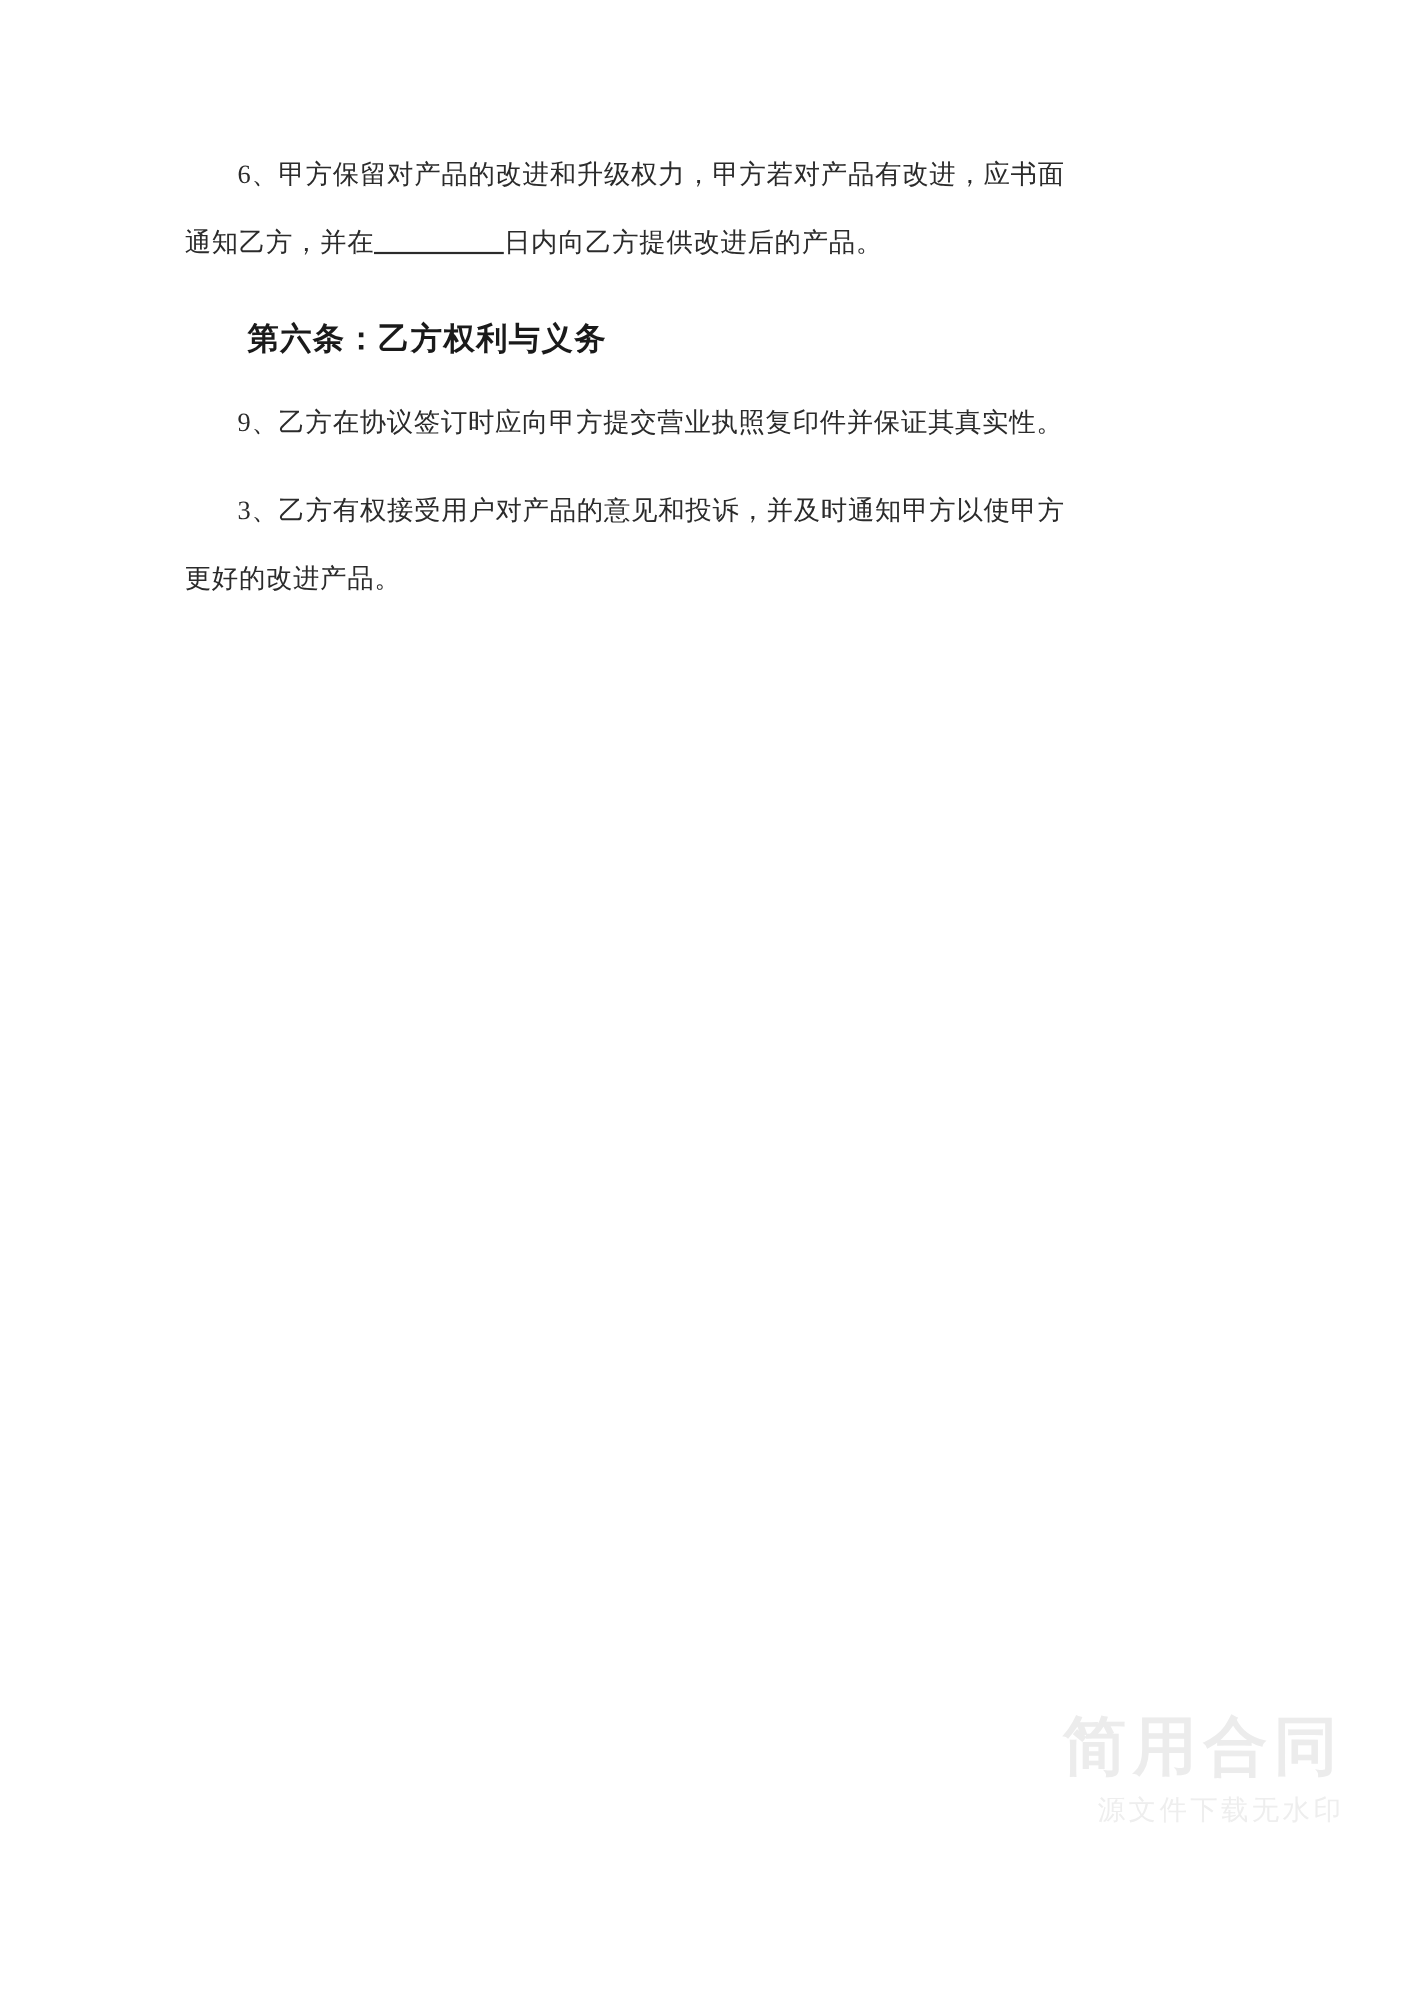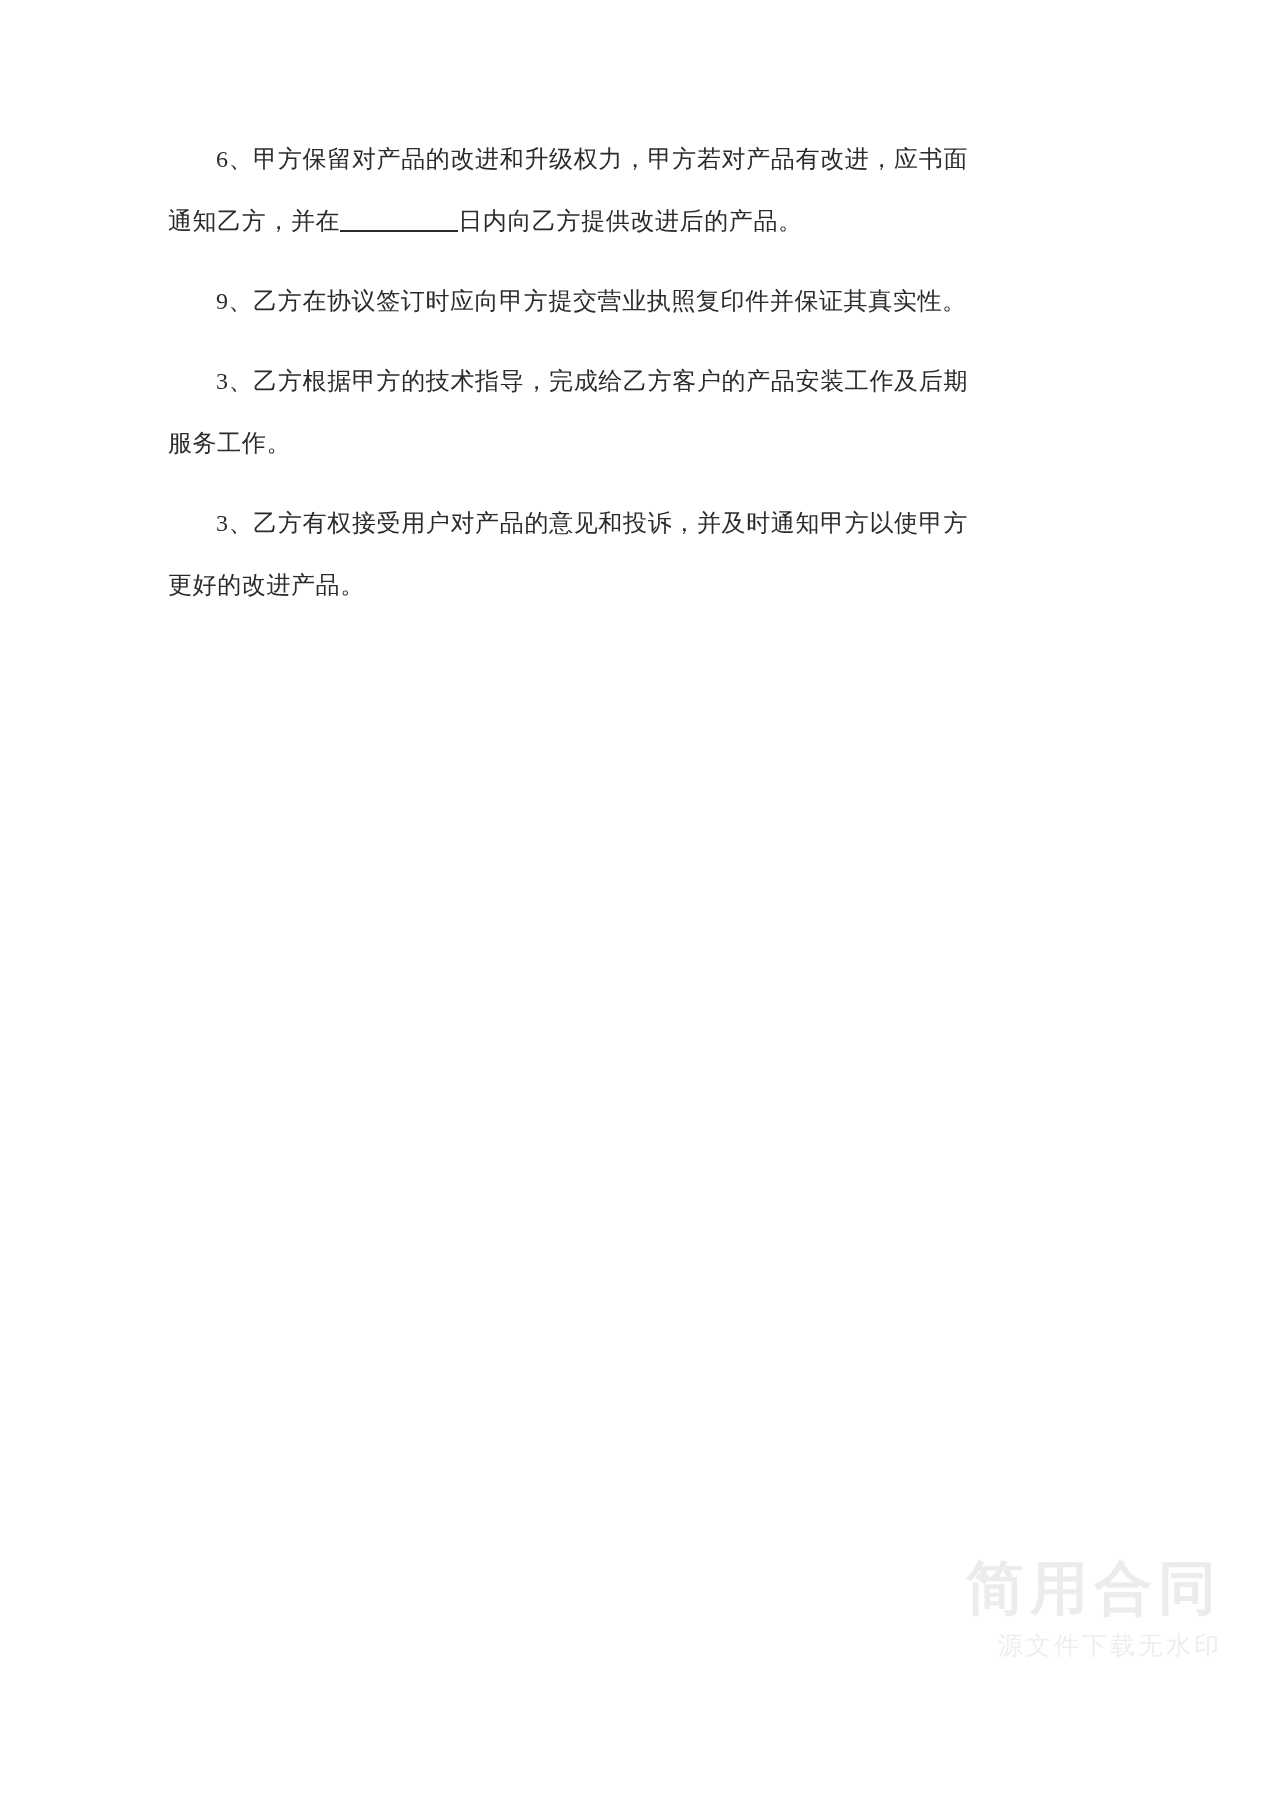--- a/index.html
+++ b/index.html
@@ -102,25 +102,25 @@
 
 <div class="page">
 
   <div class="doc-body">
 
     <p class="para"><span>6、甲方保留对产品的改进和升级权力，甲方若对产品有改进，应书面通知乙方，并在</span><span class="blank blank-long"></span><span>日内向乙方提供改进后的产品。</span></p>
 
 
 
 
+    <h2 class="heading">第六条：乙方权利与义务</h2>
 
     <p class="para">9、乙方在协议签订时应向甲方提交营业执照复印件并保证其真实性。</p>
 
 
-    <p class="para">3、乙方根据甲方的技术指导，完成给乙方客户的产品安装工作及后期服务工作。</p>
 
     <p class="para">3、乙方有权接受用户对产品的意见和投诉，并及时通知甲方以使甲方更好的改进产品。</p>
 
   </div>
 
   <div class="watermark">
     <div class="watermark-main">简用合同</div>
     <div class="watermark-sub">源文件下载无水印</div>
   </div>
 

